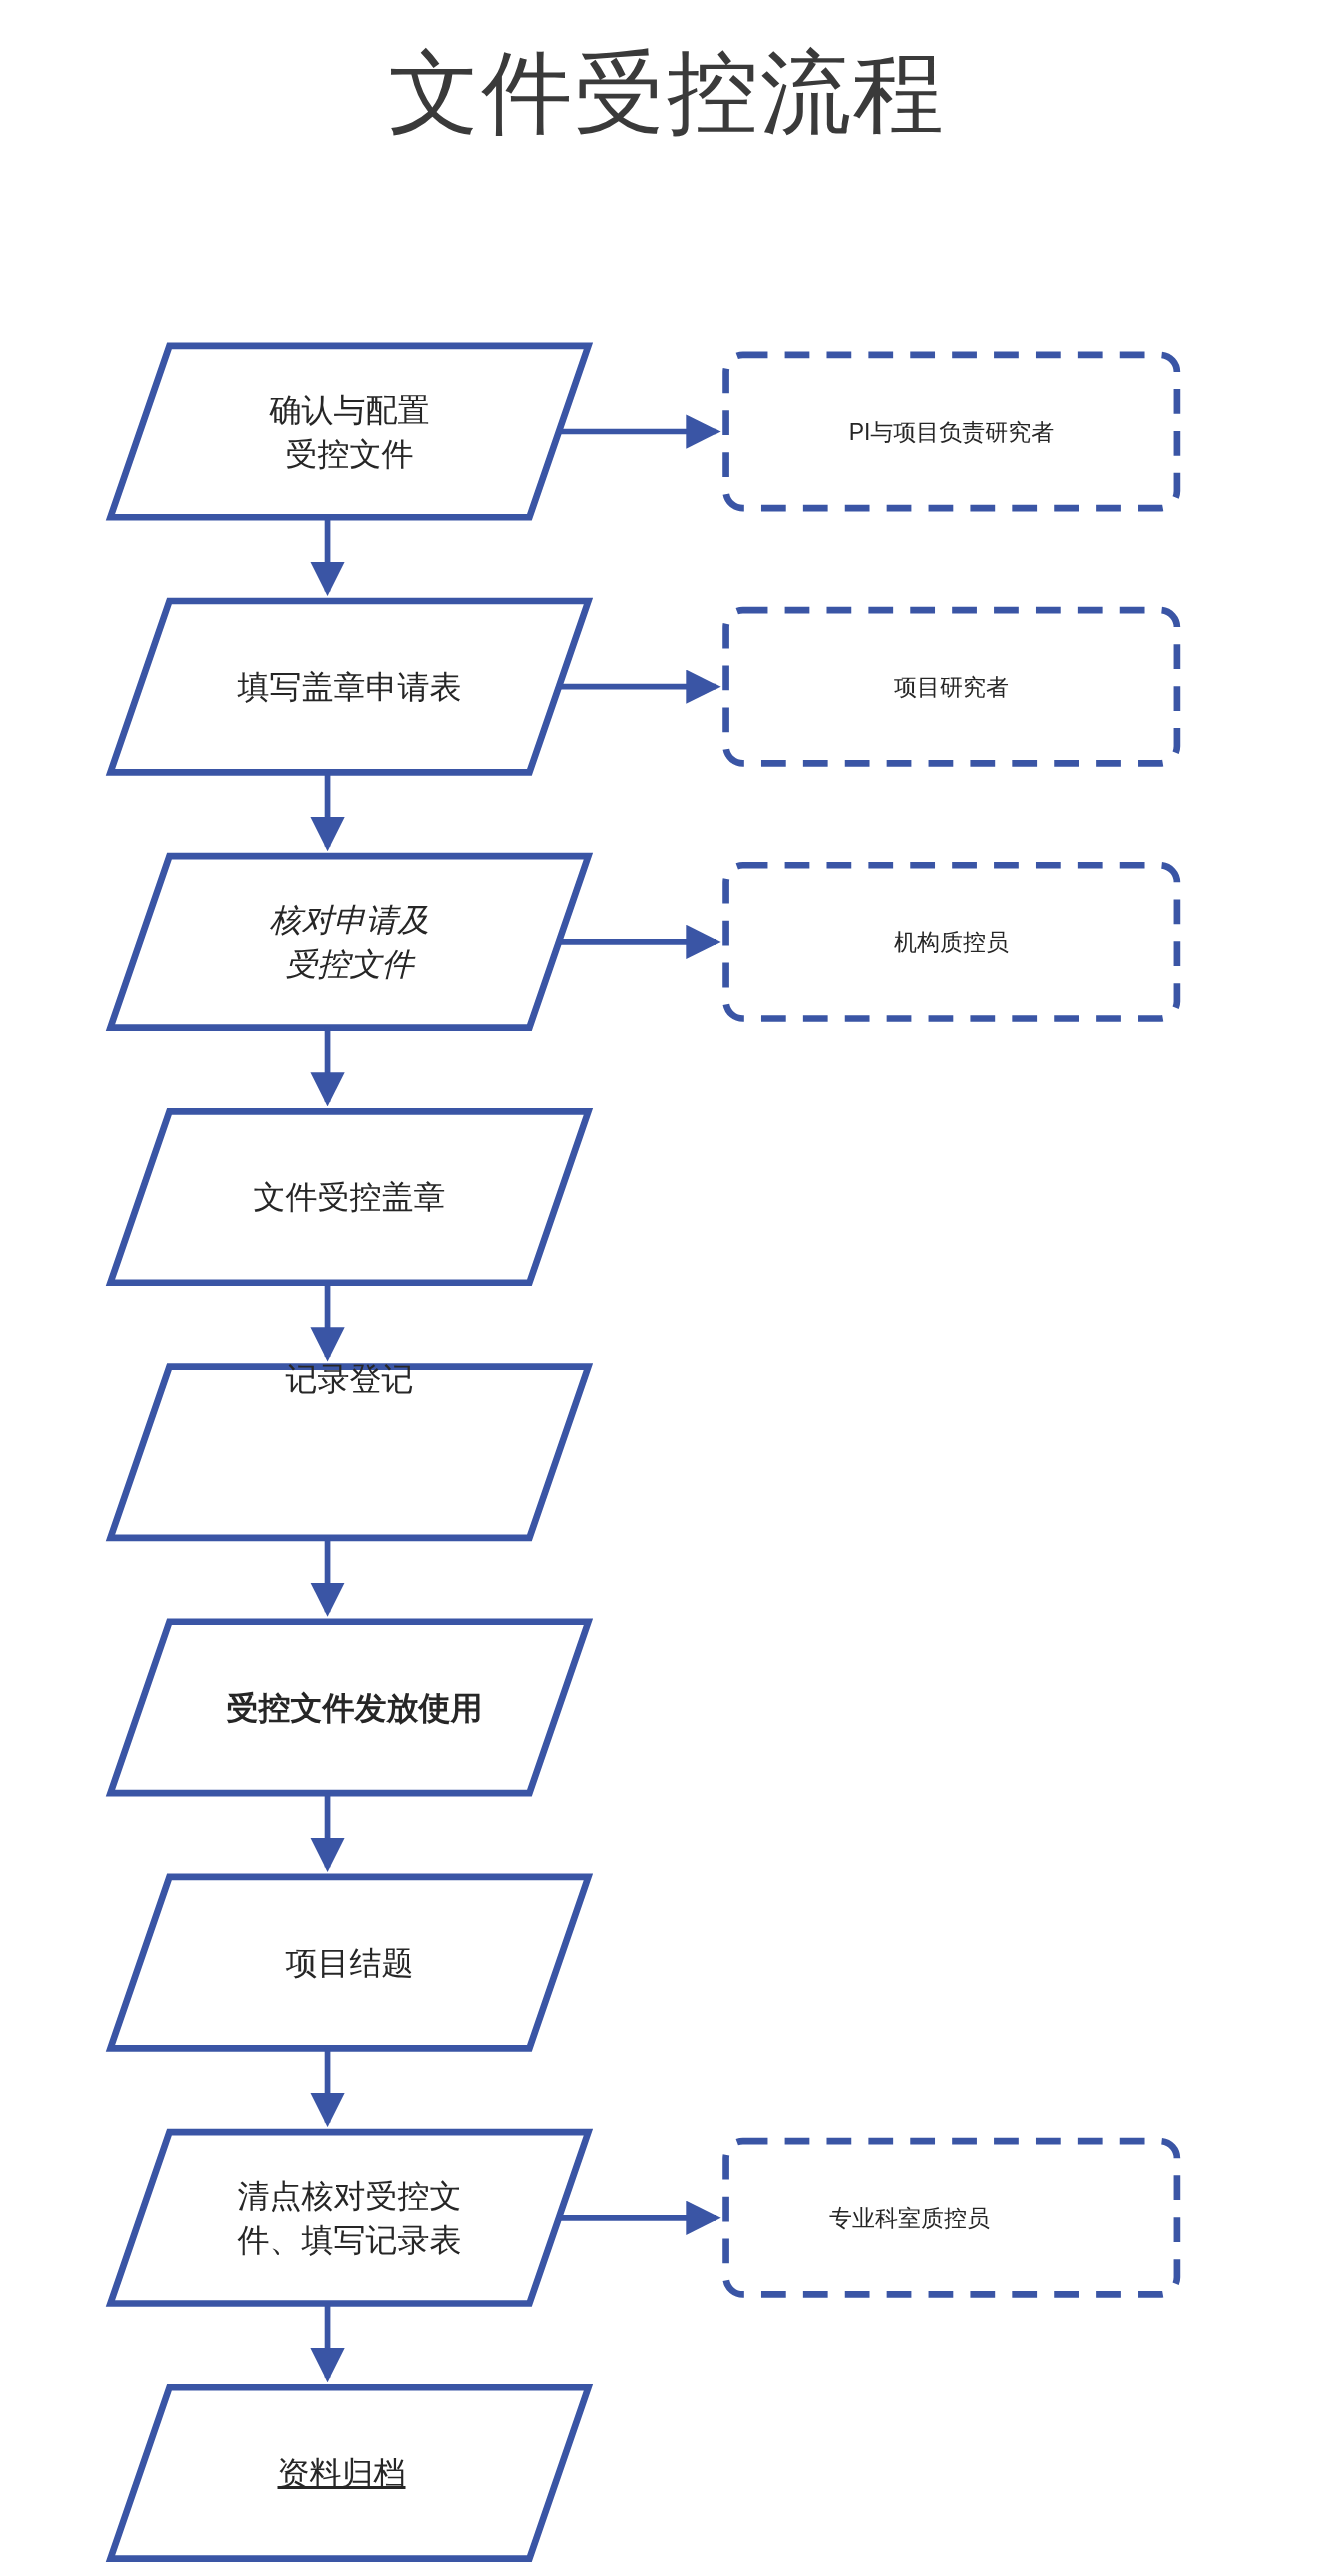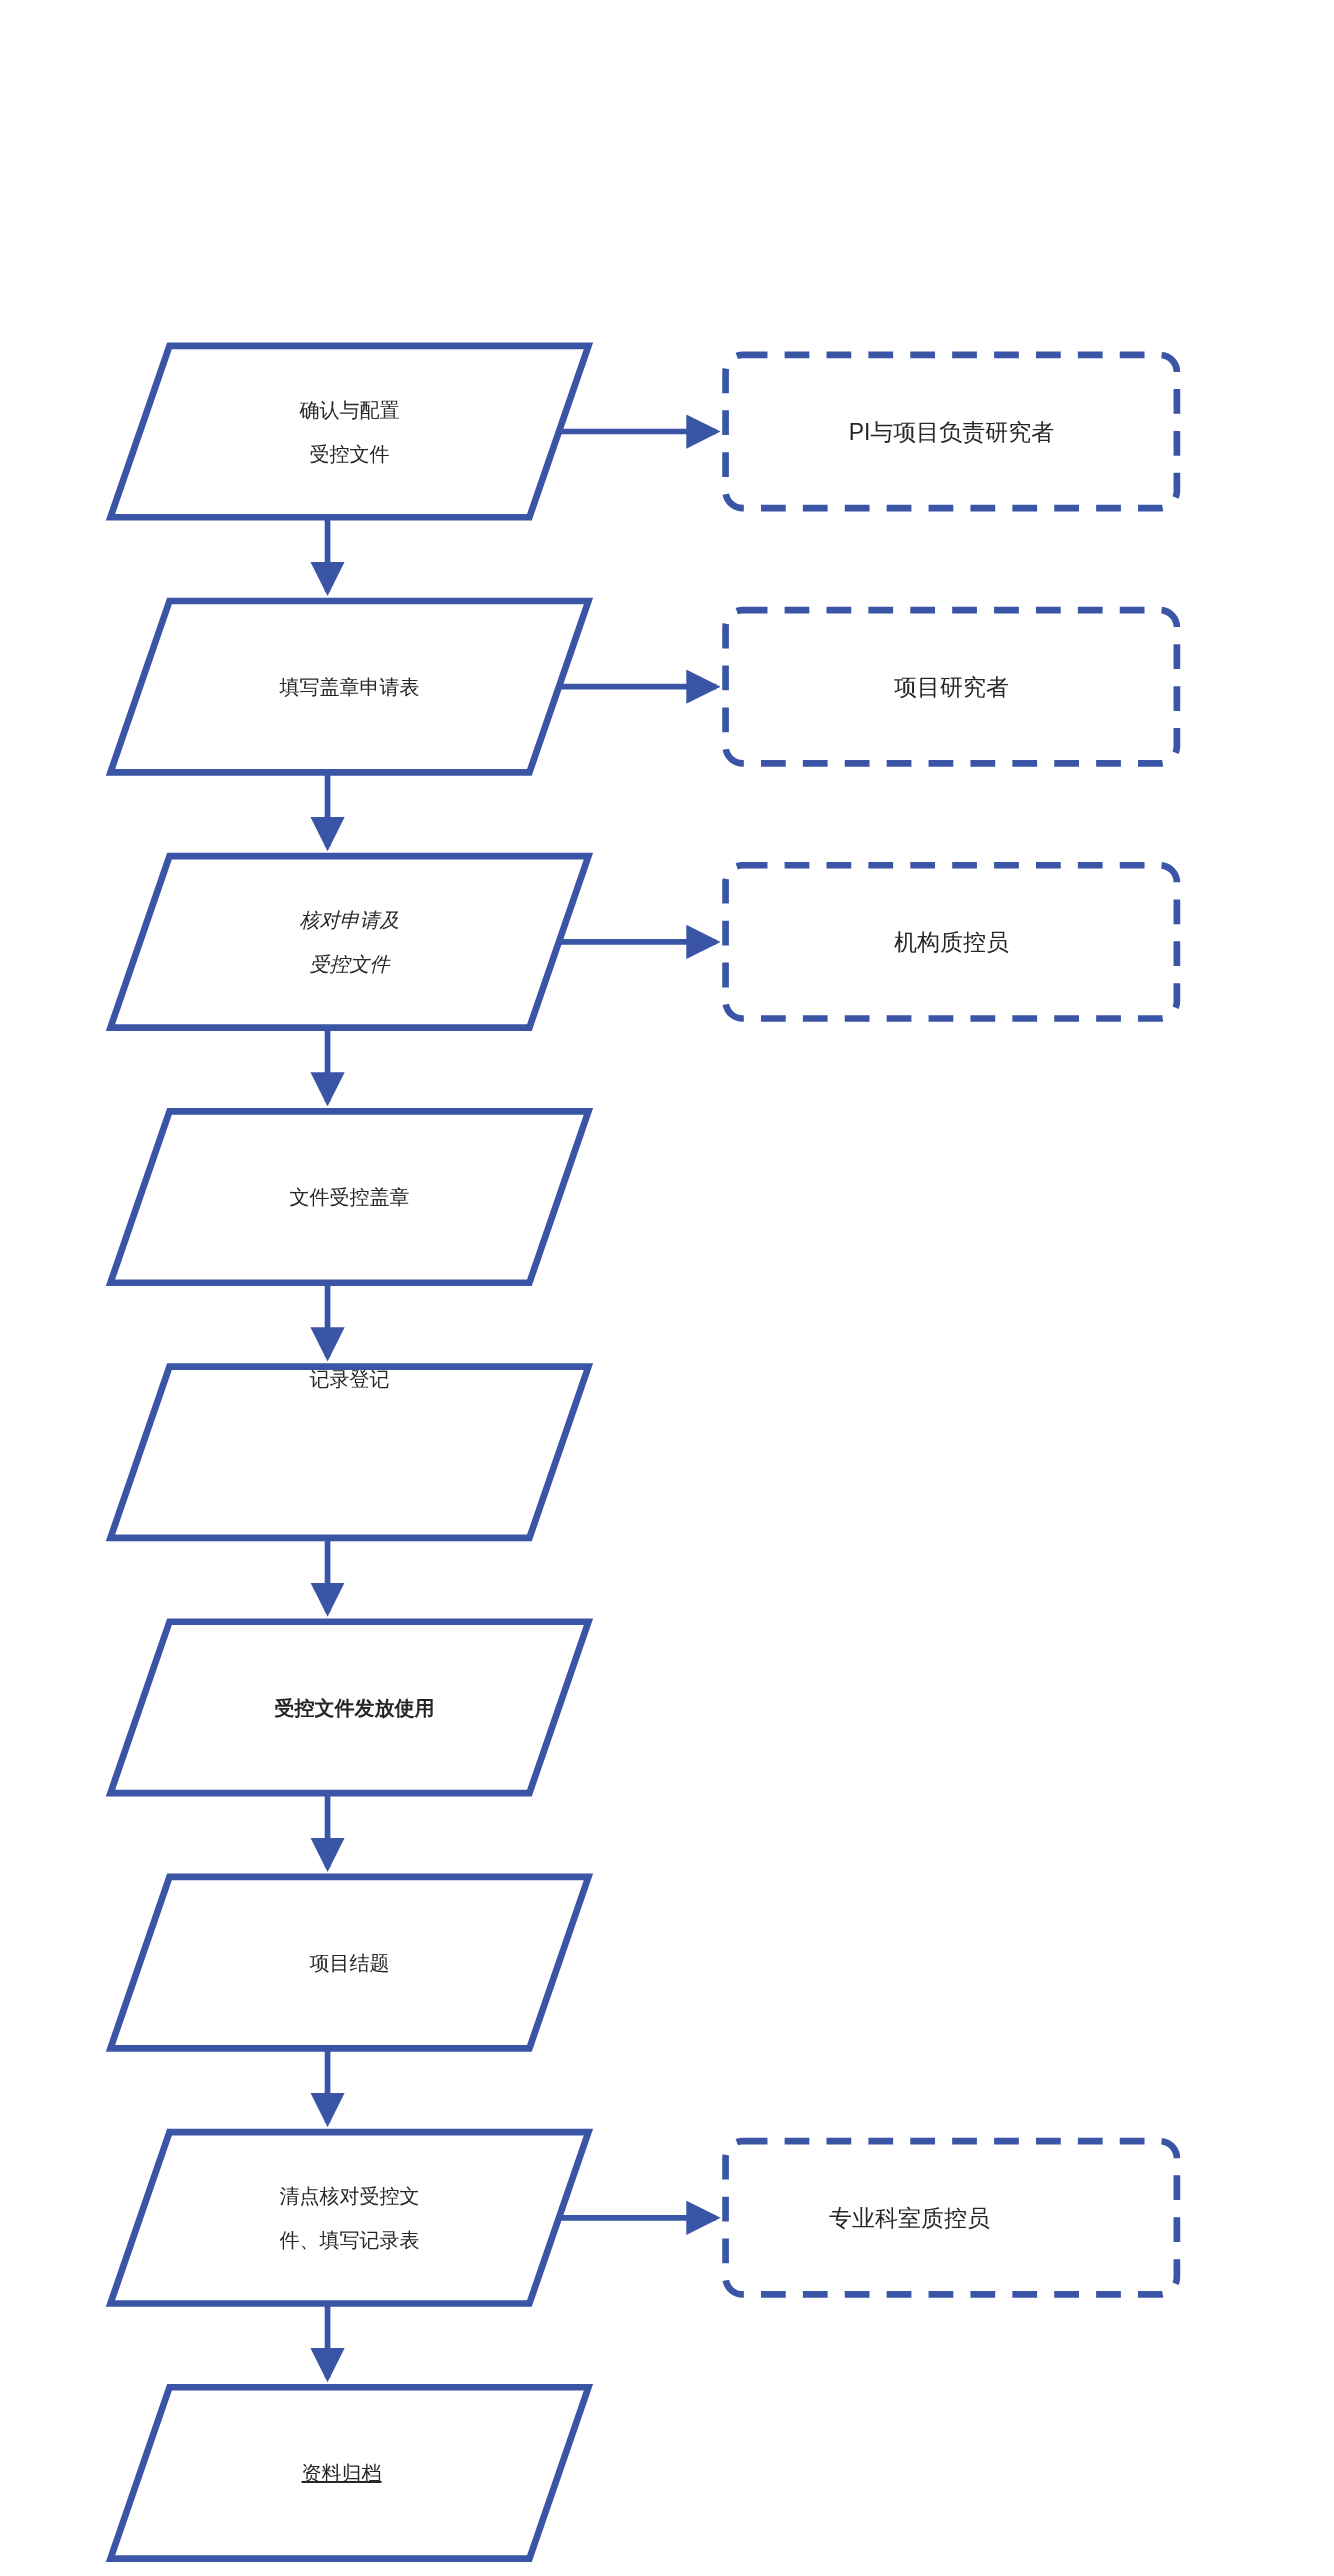--- a/index.html
+++ b/index.html
@@ -40,21 +40,21 @@
     top: 0;
     width: 1334px;
     height: 2576px;
   }
 
   
   .node-label {
     position: absolute;
     text-align: center;
     color: #262626;
-    font-size: 20px;
+    font-size: 32px;
     line-height: 44px;
     white-space: pre-line;
     display: flex;
     align-items: center;
     justify-content: center;
     pointer-events: none;
   }
   .role-label {
     position: absolute;
     text-align: center;
@@ -65,20 +65,21 @@
     align-items: center;
     justify-content: center;
     pointer-events: none;
   }
 </style>
 </head>
 <body>
 
 <div id="canvas">
 
+  <div class="page-title">文件受控流程</div>
 
   <svg id="diagram" viewBox="0 0 1401 2705" xmlns="http://www.w3.org/2000/svg">
       <defs>
         <marker id="arrowhead" markerWidth="6" markerHeight="6" refX="5.2" refY="3" orient="auto" markerUnits="strokeWidth">
           <path d="M0,0 L6,3 L0,6 z" fill="#3A55A5"></path>
         </marker>
       </defs>
       <polygon points="178,363 618,363 556,543 116,543" fill="none" stroke="#3A55A5" stroke-width="7" stroke-linejoin="miter"></polygon>
       <line x1="344" y1="543" x2="344" y2="621" stroke="#3A55A5" stroke-width="6" marker-end="url(#arrowhead)"></line>
       <rect x="762" y="372.5" width="474" height="161" rx="18" ry="18" fill="none" stroke="#3A55A5" stroke-width="7" stroke-dasharray="26 18" stroke-linecap="butt"></rect>

